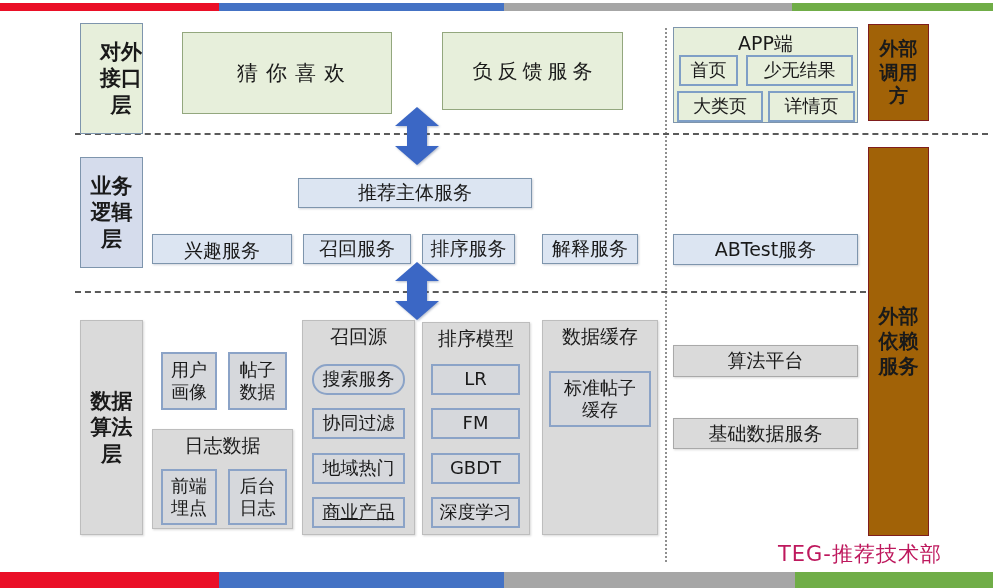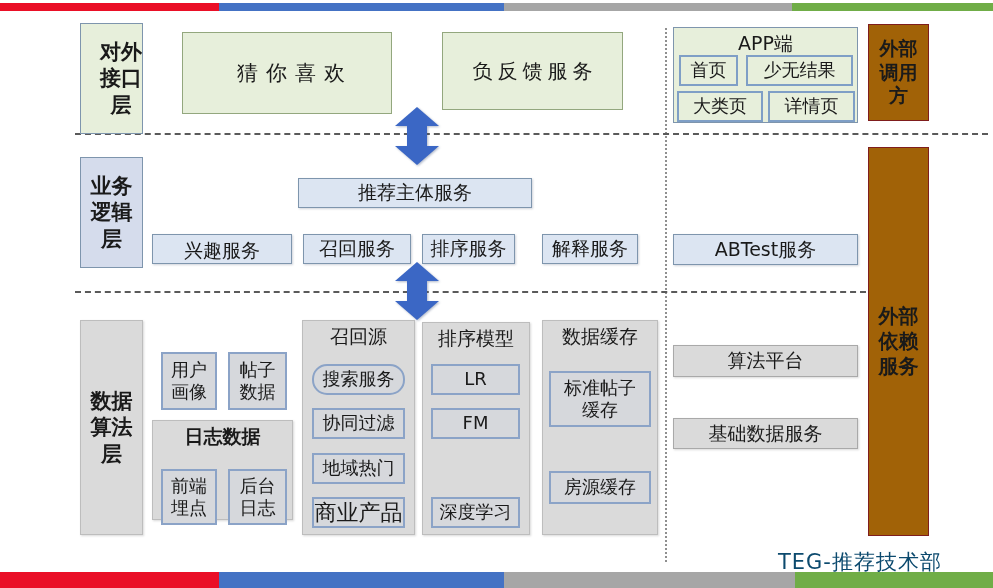--- a/index.html
+++ b/index.html
@@ -29,21 +29,21 @@
   .v-label{white-space:pre-line;font-weight:bold;font-size:21px;}
   .ctitle{position:absolute;left:0;right:0;top:3px;text-align:center;font-size:19px;}
   .ls8{letter-spacing:8px;padding-left:16px;text-align:right;}
   .ls5{letter-spacing:5px;padding-left:5px;}
   .pre{white-space:pre-line;}
   
   .varrow{position:absolute;width:44px;filter:drop-shadow(1px 1px 1px rgba(60,80,120,.4));}
   .varrow .up{width:0;height:0;margin:0 auto;border-left:22px solid transparent;border-right:22px solid transparent;border-bottom:19px solid #3b67c5;}
   .varrow .shaft{width:20px;height:20px;margin:0 auto;background:#3b67c5;}
   .varrow .down{width:0;height:0;margin:0 auto;border-left:22px solid transparent;border-right:22px solid transparent;border-top:19px solid #3b67c5;}
-  .watermark{position:absolute;font-size:21px;color:#0c4a6e;letter-spacing:1px;margin-top:8px;}
+  .watermark{position:absolute;font-size:21px;color:#be185d;letter-spacing:1px;}
 </style>
 </head>
 <body>
 
 <div class="canvas">
 
   <div class="bar" style="left:0;width:219px;background:#ea0f27;"></div>
   <div class="bar" style="left:219px;width:285px;background:#4472c4;"></div>
   <div class="bar" style="left:504px;width:288px;background:#a6a6a6;"></div>
   <div class="bar" style="left:792px;width:201px;background:#70ad47;"></div>
@@ -129,21 +129,21 @@
 
   <div class="box grayinner pre" style="left:161px;top:352px;width:56px;height:58px;font-size:18px;">
     <span class="pre">用户
 画像</span>
   </div>
   <div class="box grayinner pre" style="left:228px;top:352px;width:59px;height:58px;font-size:18px;">
     <span class="pre">帖子
 数据</span>
   </div>
 
-  <div class="abs grayc" style="left:152px;top:420px;width:141px;height:100px;font-weight:bold;">
+  <div class="abs grayc" style="left:152px;top:429px;width:141px;height:100px;">
     <div class="ctitle">日志数据</div>
   </div>
   <div class="box grayinner pre" style="left:161px;top:469px;width:56px;height:56px;font-size:18px;">
     <span class="pre">前端
 埋点</span>
   </div>
   <div class="box grayinner pre" style="left:228px;top:469px;width:59px;height:56px;font-size:18px;align-items:center;">
     <span class="pre">后台
 日志</span>
   </div>
@@ -153,46 +153,46 @@
   </div>
   <div class="box grayinner" style="left:312px;top:364px;width:93px;height:31px;font-size:18px;border-radius:15px;">
     <span>搜索服务</span>
   </div>
   <div class="box grayinner" style="left:312px;top:408px;width:93px;height:31px;font-size:18px;">
     <span>协同过滤</span>
   </div>
   <div class="box grayinner" style="left:312px;top:453px;width:93px;height:31px;font-size:18px;">
     <span>地域热门</span>
   </div>
-  <div class="box grayinner" style="left:312px;top:497px;width:93px;height:31px;font-size:22px;">
+  <div class="box grayinner" style="left:312px;top:497px;width:93px;height:31px;font-size:18px;text-decoration:underline;">
     <span>商业产品</span>
   </div>
 
   <div class="abs grayc" style="left:422px;top:322px;width:108px;height:213px;">
     <div class="ctitle">排序模型</div>
   </div>
   <div class="box grayinner" style="left:431px;top:364px;width:89px;height:31px;font-size:18px;">
     <span>LR</span>
   </div>
   <div class="box grayinner" style="left:431px;top:408px;width:89px;height:31px;font-size:18px;">
     <span>FM</span>
+  </div>
+  <div class="box grayinner" style="left:431px;top:453px;width:89px;height:31px;font-size:18px;">
+    <span>GBDT</span>
   </div>
   <div class="box grayinner" style="left:431px;top:497px;width:89px;height:31px;font-size:18px;">
     <span>深度学习</span>
   </div>
 
   <div class="abs grayc" style="left:542px;top:320px;width:116px;height:215px;">
     <div class="ctitle">数据缓存</div>
   </div>
   <div class="box grayinner pre" style="left:549px;top:371px;width:102px;height:56px;font-size:18px;">
     <span class="pre">标准帖子
 缓存</span>
-  </div>
-  <div class="box grayinner" style="left:549px;top:471px;width:102px;height:33px;font-size:18px;">
-    <span>房源缓存</span>
   </div>
 
   <div class="box graybtn" style="left:673px;top:345px;width:185px;height:32px;">
     <span>算法平台</span>
   </div>
   <div class="box graybtn" style="left:673px;top:418px;width:185px;height:31px;">
     <span>基础数据服务</span>
   </div>
 
   <div class="box orange" style="left:868px;top:147px;width:61px;height:389px;">

